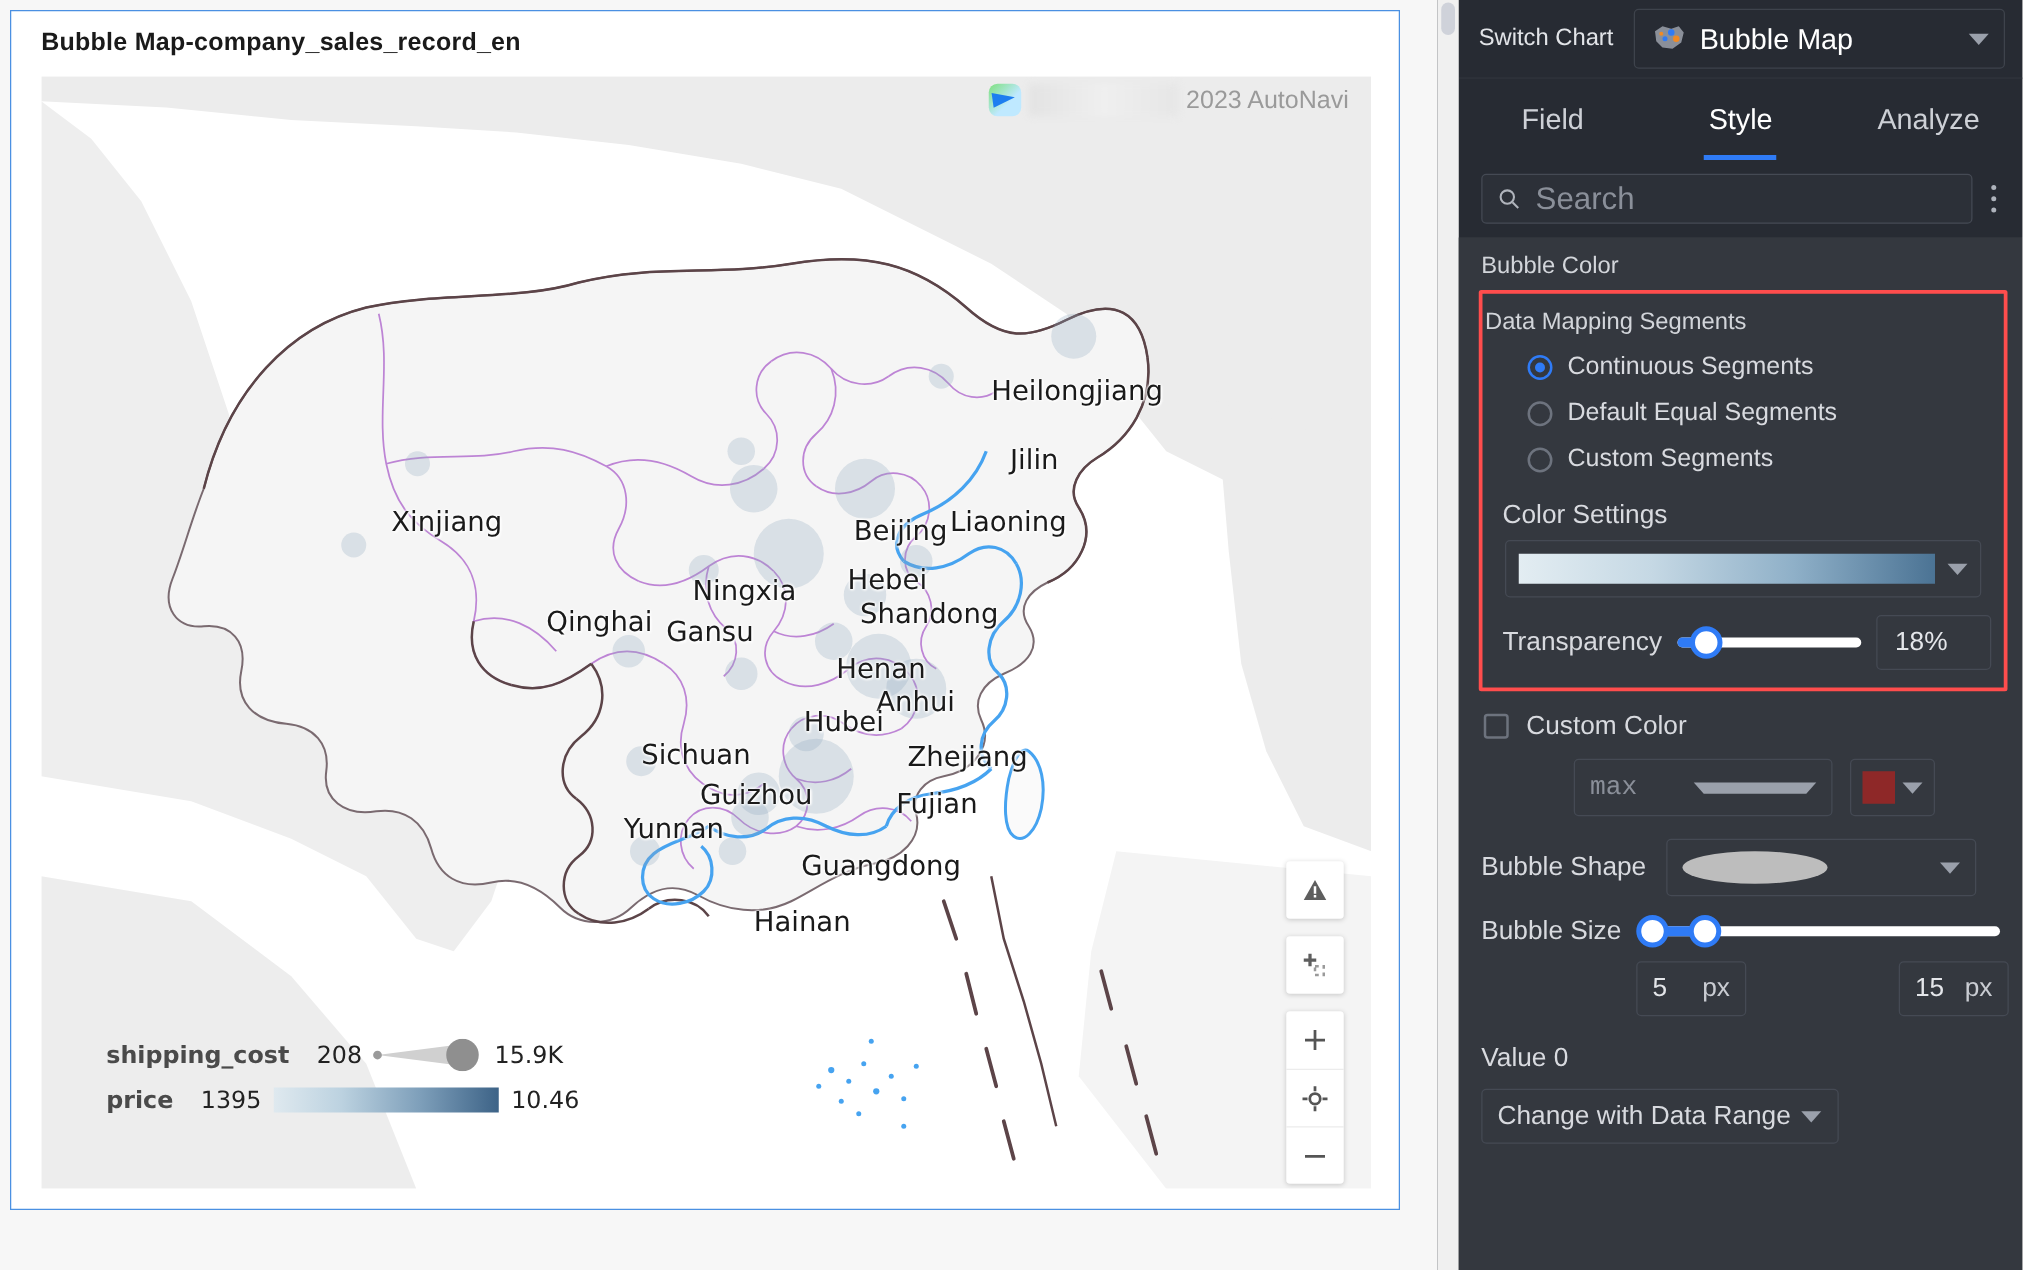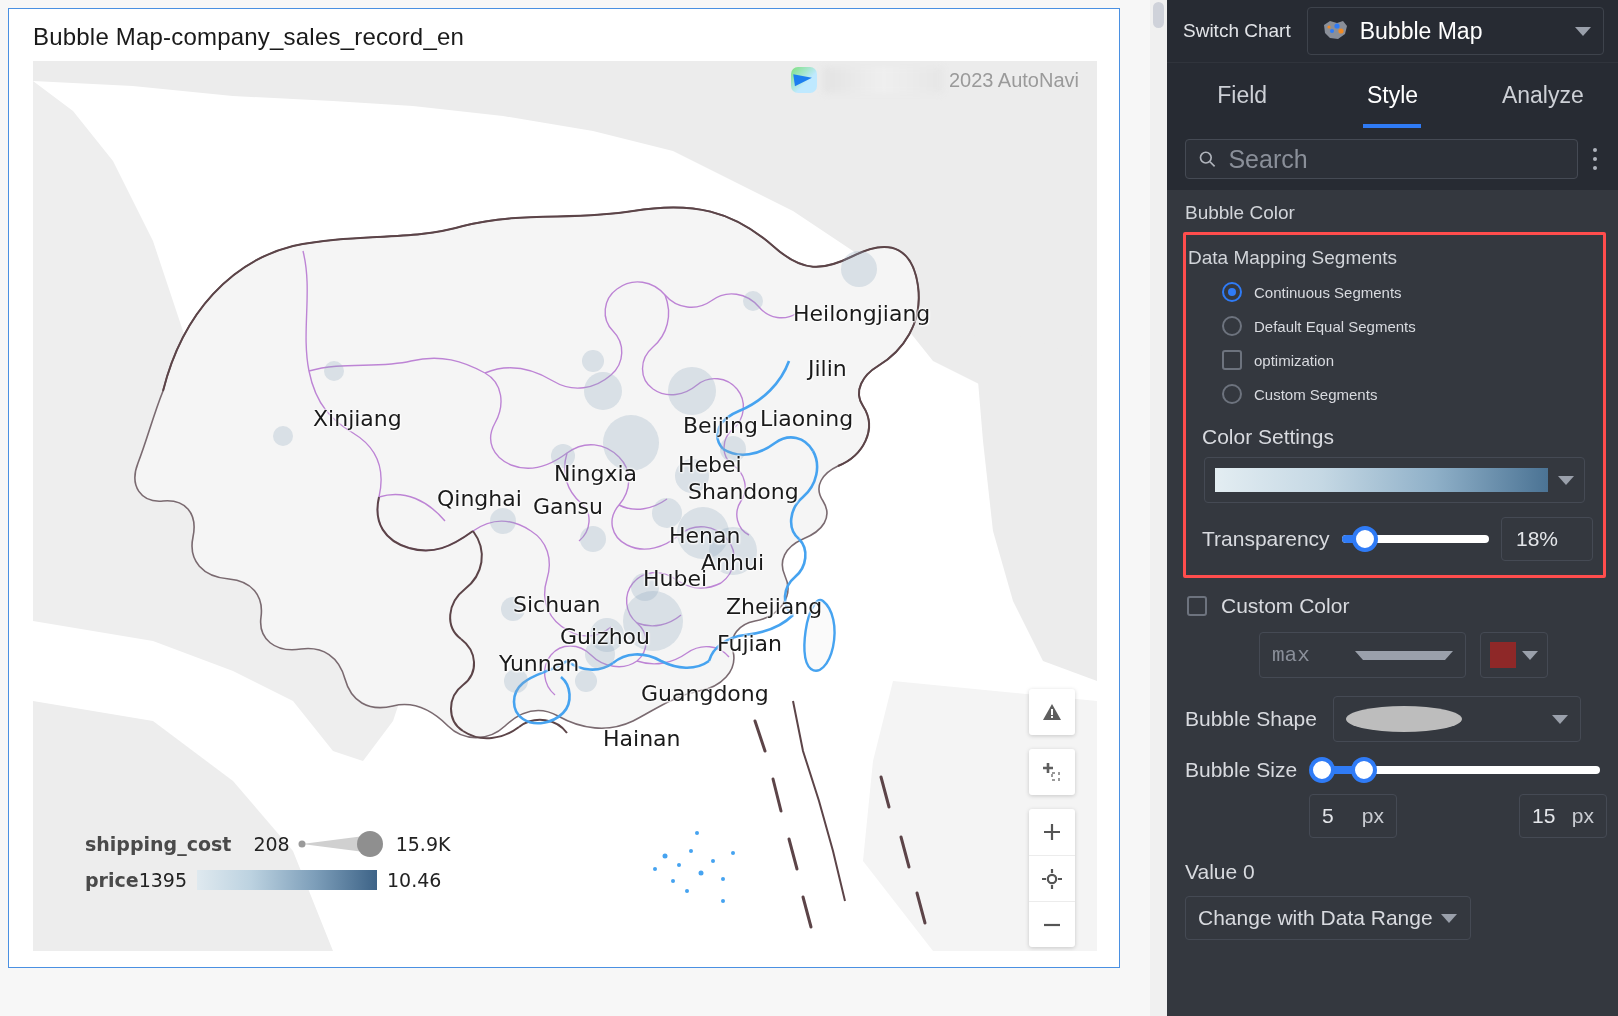--- a/index.html
+++ b/index.html
@@ -14,21 +14,21 @@
   
   #left-pane {
     width:1150px; height:1016px; position:relative;
     background:#f7f7f7; padding:8px 14px 8px 8px;
   }
   #chart-card {
     width:1112px; height:960px; background:#fff;
     border:1px solid #4a90e2; position:relative; overflow:hidden;
   }
   #chart-title {
-    font-size:24px; font-weight:normal; color:#1a1a1a;
+    font-size:20px; font-weight:bold; color:#1a1a1a;
     padding:14px 0 10px 24px; letter-spacing:.2px;
   }
   #map-area {
     position:absolute; left:24px; top:52px; width:1064px; height:890px;
     background:#ffffff; overflow:hidden;
   }
 
   #watermark {
     position:absolute; right:18px; top:6px; display:flex; align-items:center; gap:6px;
     font-size:20px; color:#9a9a9a; z-index:40;
@@ -119,21 +119,21 @@
   #highlight-box { margin:2px 12px 0 16px; border:3px solid #ff4d4d; border-radius:2px;
     padding:6px 0 14px 0; }
   .opt-row { display:flex; align-items:center; padding:7px 0 7px 36px; gap:12px; }
   .radio { width:20px;height:20px;border-radius:50%;border:2px solid #6d737e;
     display:inline-block; flex:none; position:relative; }
   .radio.on { border-color:#2f7bf6; }
   .radio.on:after { content:""; position:absolute; left:4px; top:4px; width:8px;height:8px;
     border-radius:50%; background:#2f7bf6; }
   .cbox { width:20px;height:20px;border-radius:3px;border:2px solid #6d737e;
     display:inline-block; flex:none; }
-  .opt-text { font-size:15px; color:#d8dadf; }
+  .opt-text { font-size:20px; color:#d8dadf; }
 
   #color-settings-label { font-size:21px; color:#d8dadf; padding:14px 0 8px 16px; }
   #color-select { margin:0 18px 0 18px; height:46px; border:1px solid #454a54;
     border-radius:4px; display:flex; align-items:center; padding:0 10px; gap:10px; }
   #color-grad { flex:1; height:24px;
     background:linear-gradient(90deg,#e3edf2 0%,#c5d8e4 32%,#8fb0c8 66%,#4b7394 100%); }
 
   #transp-row { display:flex; align-items:center; padding:14px 10px 0 16px; gap:12px; }
   #transp-label { font-size:21px; color:#d8dadf; }
   .slider { position:relative; height:8px; background:#ffffff; border-radius:4px; flex:1; }
@@ -385,21 +385,21 @@
             <svg width="90" height="26" viewBox="0 0 90 26">
               <path d="M4,13 L74,4 L74,22 Z" fill="#d0d0d0"></path>
               <circle cx="4" cy="13" r="3.5" fill="#9a9a9a"></circle>
               <circle cx="72" cy="13" r="13" fill="#8f8f8f"></circle>
             </svg>
           </span>
           <span class="legend-max">15.9K</span>
         </div>
         <div class="legend-row">
           <span class="legend-name">price</span>
-          <span class="legend-min" style="">1395</span>
+          <span class="legend-min" style="margin-left:22px;">1395</span>
           <span id="color-ramp"></span>
           <span class="legend-max">10.46</span>
         </div>
       </div>
 
     </div>
   </div>
 </div>
 
 <div id="sidebar">
@@ -461,24 +461,20 @@
 
         <div class="opt-row">
           <span class="radio on"></span>
           <span class="opt-text">Continuous Segments</span>
         </div>
         <div class="opt-row">
           <span class="radio"></span>
           <span class="opt-text">Default Equal Segments</span>
         </div>
         <div class="opt-row">
-          <span class="cbox"></span>
-          <span class="opt-text">optimization</span>
-        </div>
-        <div class="opt-row">
           <span class="radio"></span>
           <span class="opt-text">Custom Segments</span>
         </div>
 
         <div id="color-settings-label">Color Settings</div>
 
         <div id="color-select">
           <span id="color-grad"></span>
           <span class="caret"></span>
         </div>

